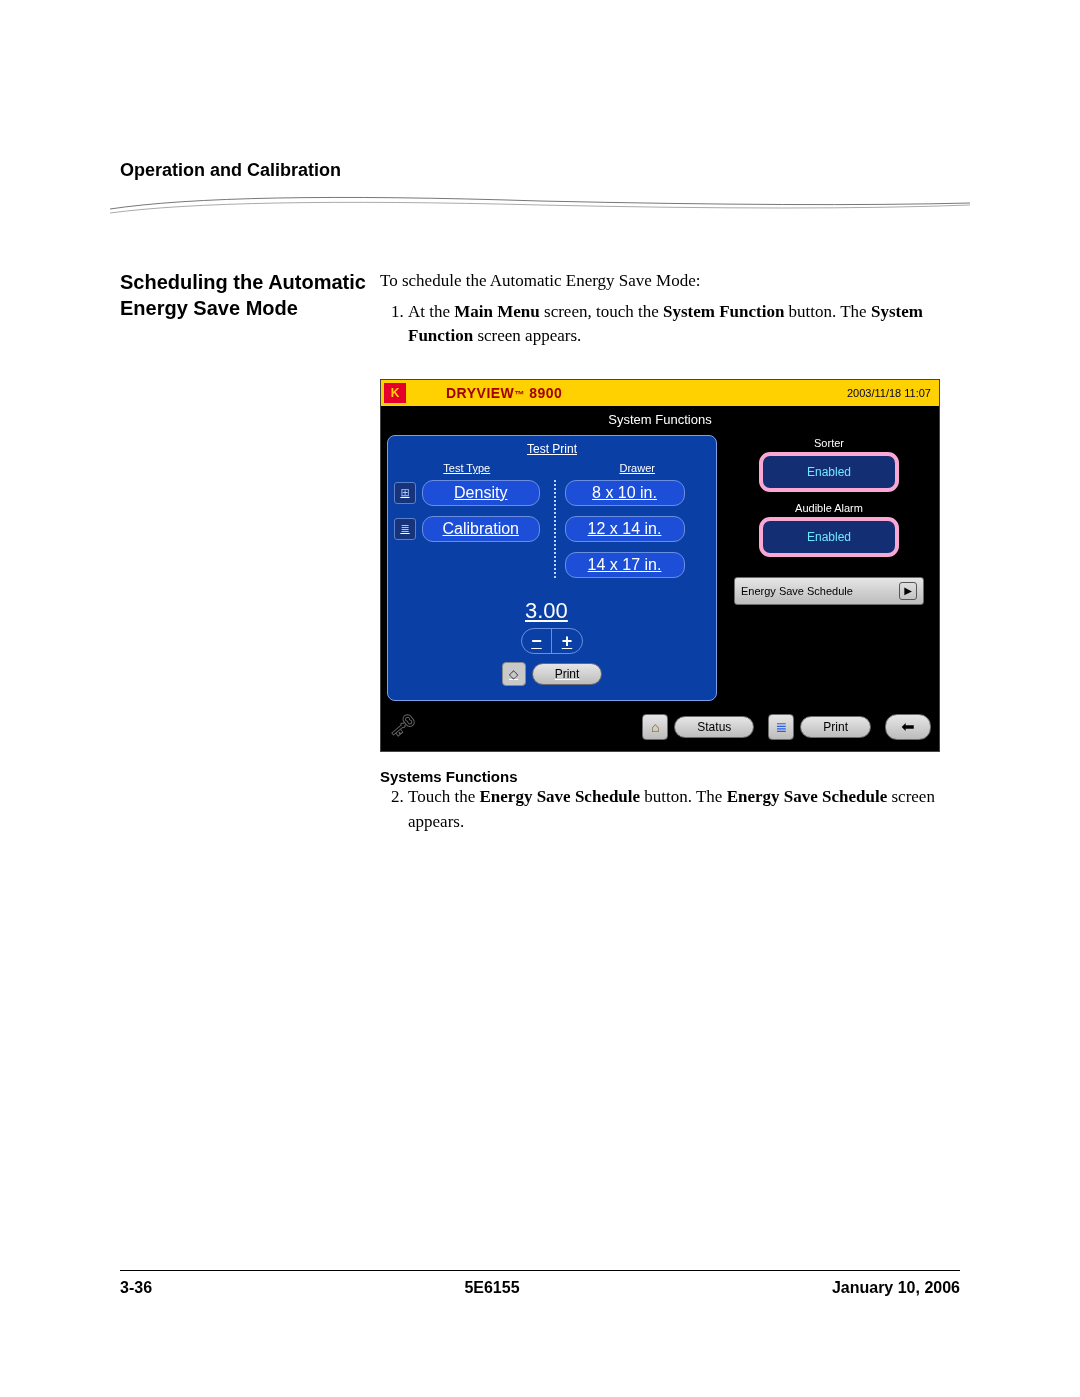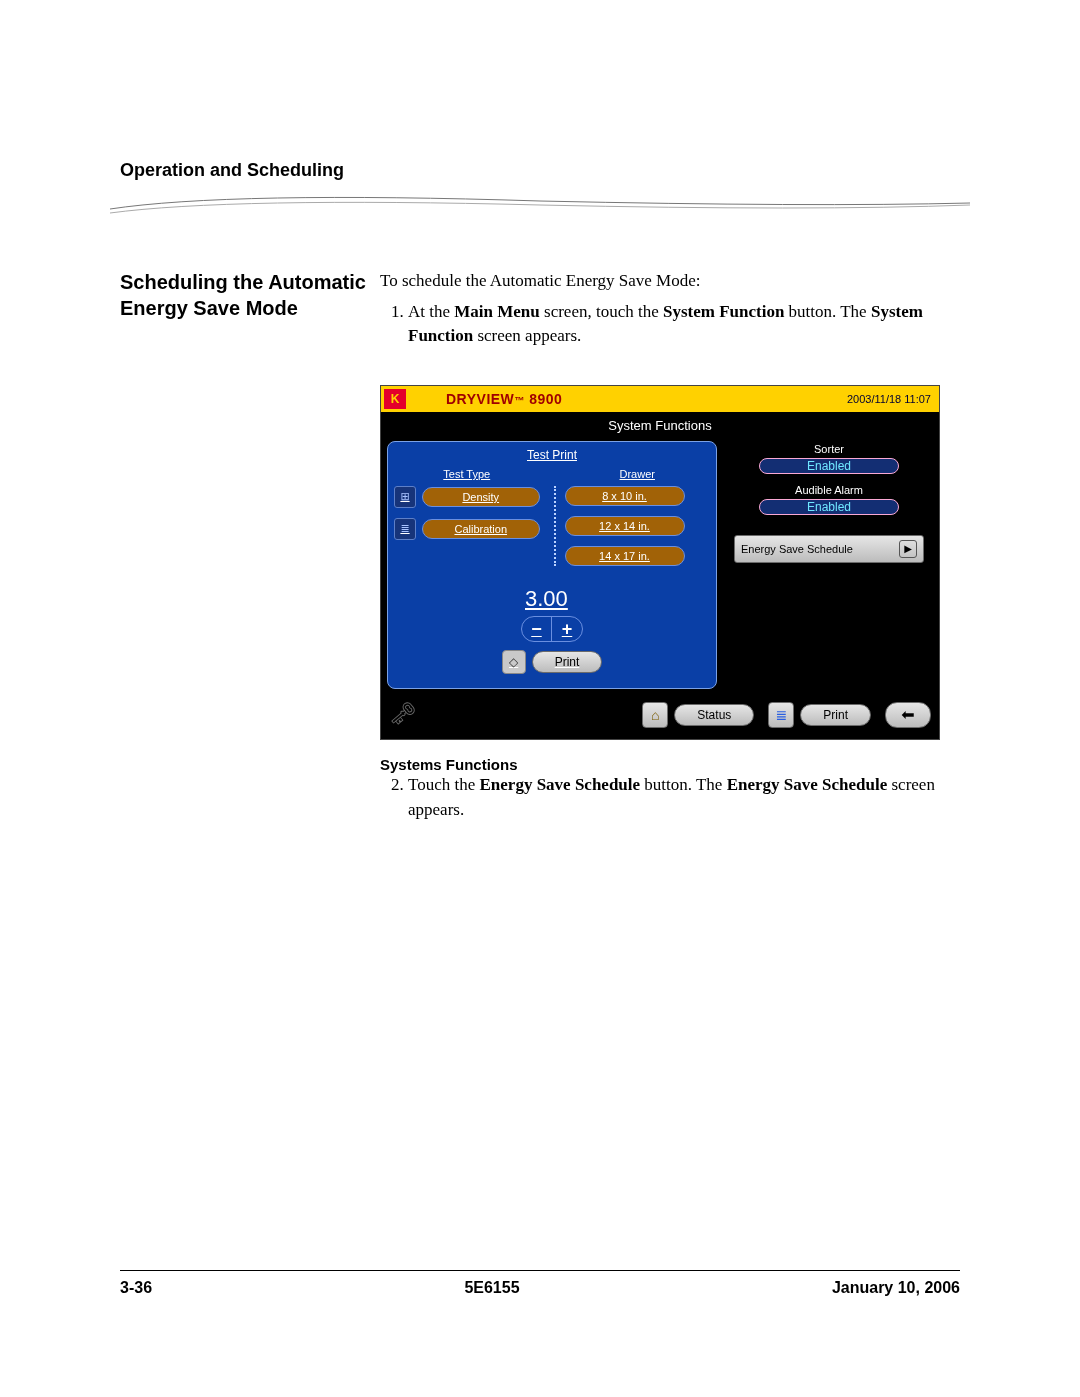--- a/index.html
+++ b/index.html
@@ -46,21 +46,21 @@
   }
   .body-col {
     flex: 1;
     font-size: 17px;
     line-height: 1.45;
   }
   .body-col ol {
     padding-left: 28px;
     margin-top: 6px;
   }
-  .body-col li { margin-bottom: 6px; }
+  .body-col li { }
   .figure-wrap {
     margin-top: 30px;
     margin-left: 260px;
   }
   .caption {
     font-family: Arial, Helvetica, sans-serif;
     font-weight: bold;
     font-size: 15px;
     margin-top: 16px;
   }
@@ -171,26 +171,26 @@
   .sq-icon {
     width: 22px; height: 22px;
     background: #17347a;
     border: 1px solid #5d7fc8;
     border-radius: 3px;
     display: flex; align-items: center; justify-content: center;
     font-size: 11px; color: #a9c3ff;
   }
   .opt-btn {
     flex: 1;
-    background: #a16207;
+    background: #1d4ed8;
     border: 1px solid #6a8fe0;
     border-radius: 11px;
     text-align: center;
     padding: 3px 4px;
-    font-size: 11px;
+    font-size: 16px;
     color: #fff;
   }
   .opt-btn.small { width: 120px; flex: none; }
   .bottom-row {
     display: flex;
     align-items: center;
     gap: 4px;
     padding: 10px 6px 4px;
     flex-direction: column;
   }
@@ -245,26 +245,26 @@
   .r-label {
     text-align: center;
     color: #fff;
     font-size: 11px;
     margin-bottom: 3px;
   }
   .state-btn {
     display: block;
     margin: 0 auto;
     background: #132e73;
-    border: 1px solid #f9a8d4;
+    border: 4px solid #f9a8d4;
     color: #6fe6ff;
     border-radius: 11px;
     width: 140px;
     text-align: center;
-    padding: 0 0;
+    padding: 9px 0;
     font-size: 12px;
   }
   .es-btn {
     background: linear-gradient(#e6e6e6,#bcbcbc);
     border: 1px solid #6b6b6b;
     border-radius: 3px;
     color: #000;
     width: 190px;
     margin: 0 auto;
     padding: 4px 6px;
@@ -312,21 +312,21 @@
     display: flex; align-items: center; justify-content: center;
     color: #000;
     font-size: 16px;
   }
   b { font-weight: bold; }
 </style>
 </head>
 <body>
 
 <div class="page">
-  <div class="running-head">Operation and Scheduling</div>
+  <div class="running-head">Operation and Calibration</div>
 
   <div class="swoosh">
     <svg viewBox="0 0 860 40" preserveAspectRatio="none">
       <path d="M0 20 Q 120 2 430 12 Q 700 18 860 14" fill="none" stroke="#777" stroke-width="1"></path>
       <path d="M0 24 Q 120 8 430 16 Q 700 22 860 16" fill="none" stroke="#aaa" stroke-width="1"></path>
     </svg>
   </div>
 
   <div class="section">
     <div class="side-heading">Scheduling the Automatic Energy Save Mode</div>

